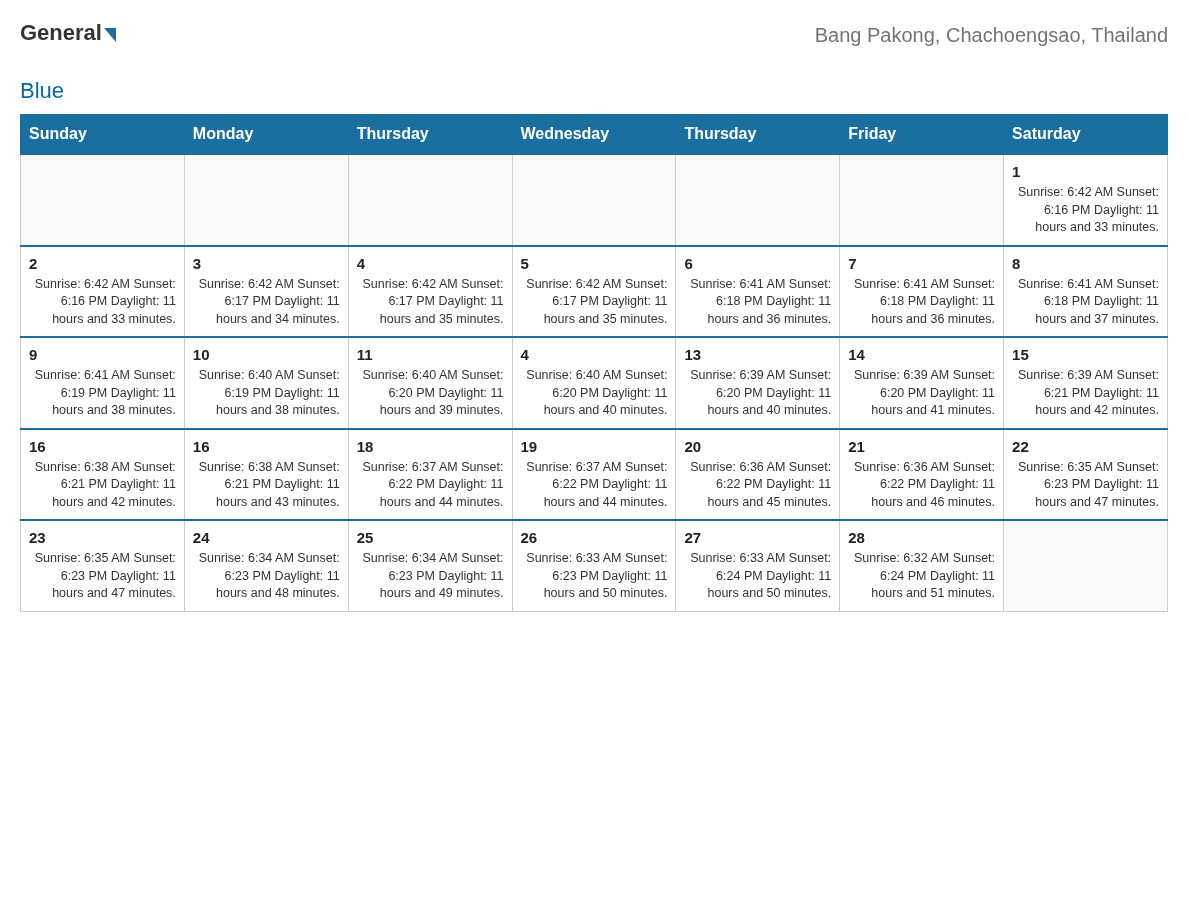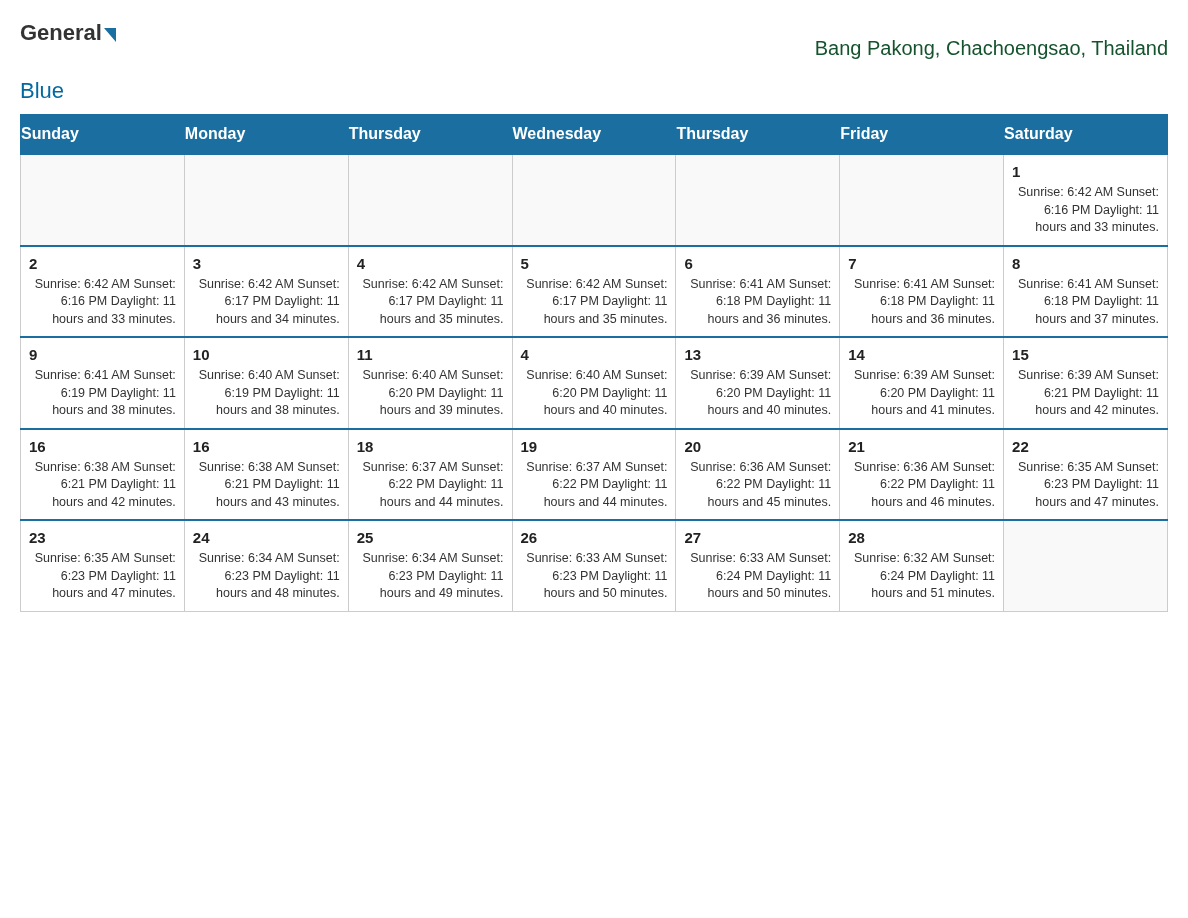--- a/index.html
+++ b/index.html
@@ -49,32 +49,32 @@
       text-align: right;
     }
     .title-area h1 {
       font-size: 52px;
       font-weight: bold;
       color: #222;
       line-height: 1.1;
     }
     .title-area .subtitle {
       font-size: 20px;
-      color: #14532d;
-      margin-top: 17px;
+      color: #737373;
+      margin-top: 4px;
     }
     .calendar {
       width: 100%;
       border-collapse: collapse;
       margin-top: 10px;
     }
     .calendar thead th {
       background-color: #1a6fa0;
       color: #fff;
-      padding: 10px 0;
+      padding: 10px 8px;
       font-size: 16px;
       text-align: left;
       border: 1px solid #1a6fa0;
     }
     .calendar tbody td {
       vertical-align: top;
       padding: 8px;
       border: 1px solid #ccc;
       width: calc(100% / 7);
       min-height: 110px;

